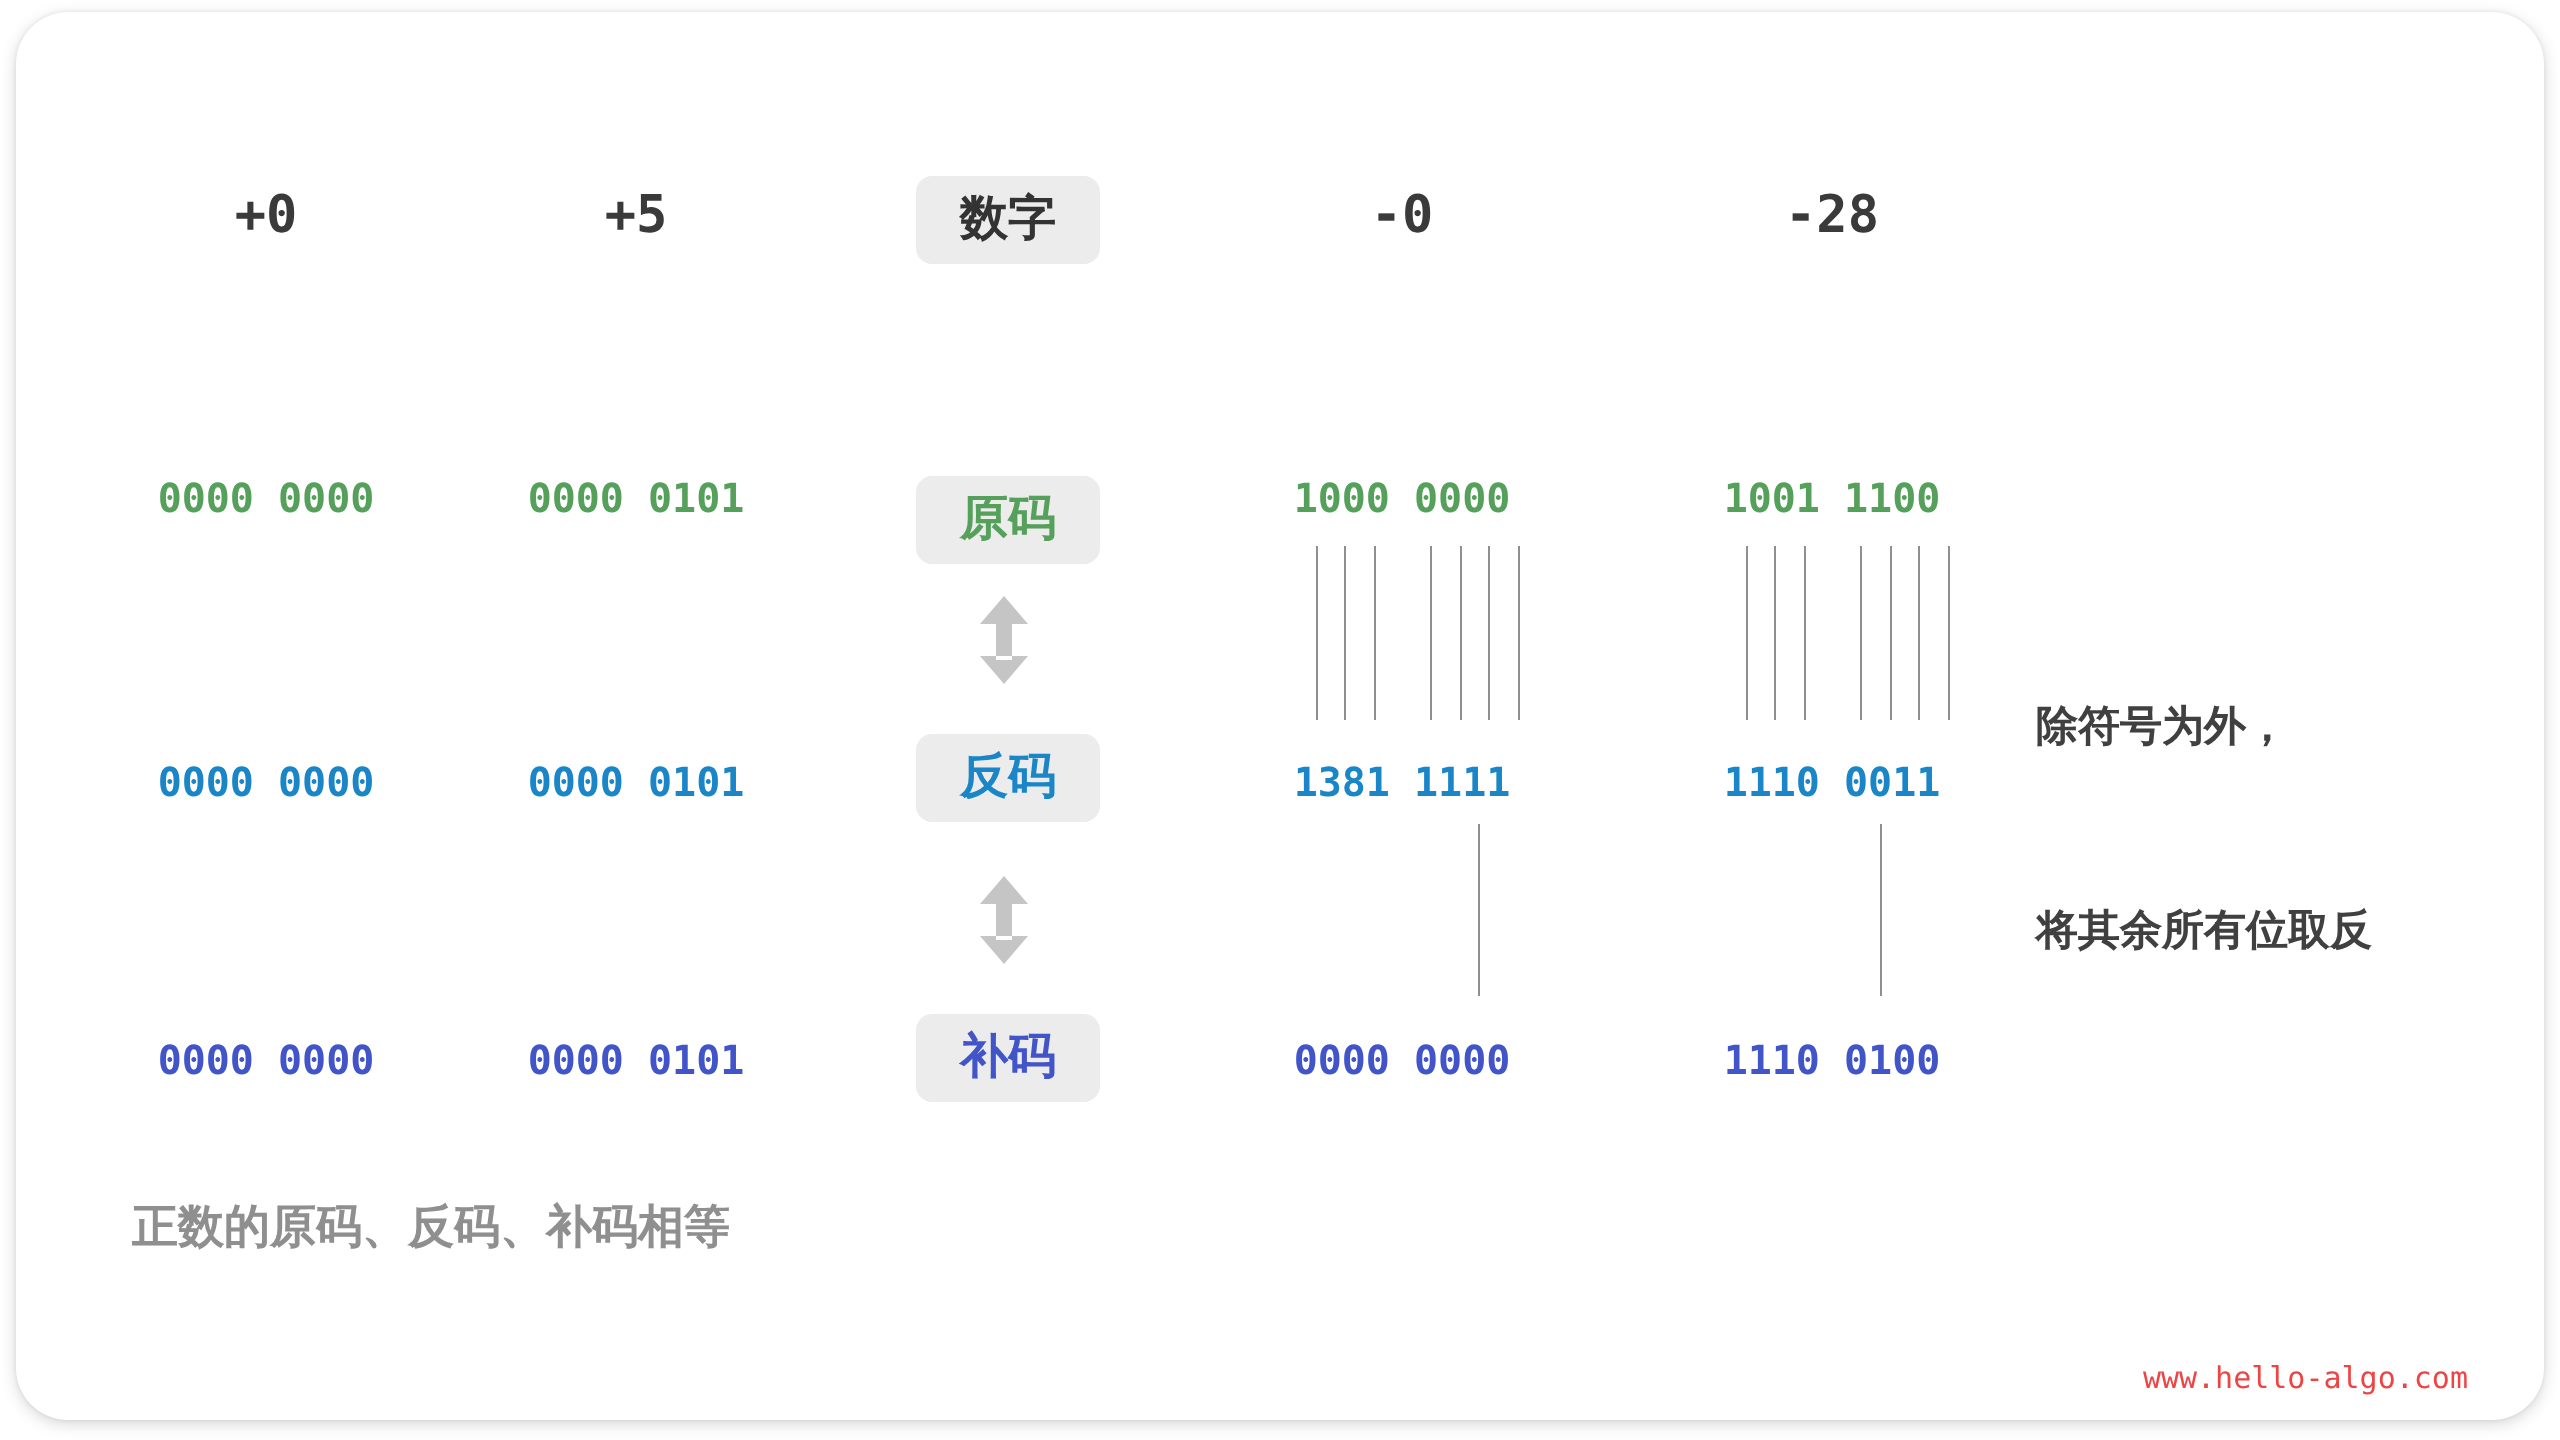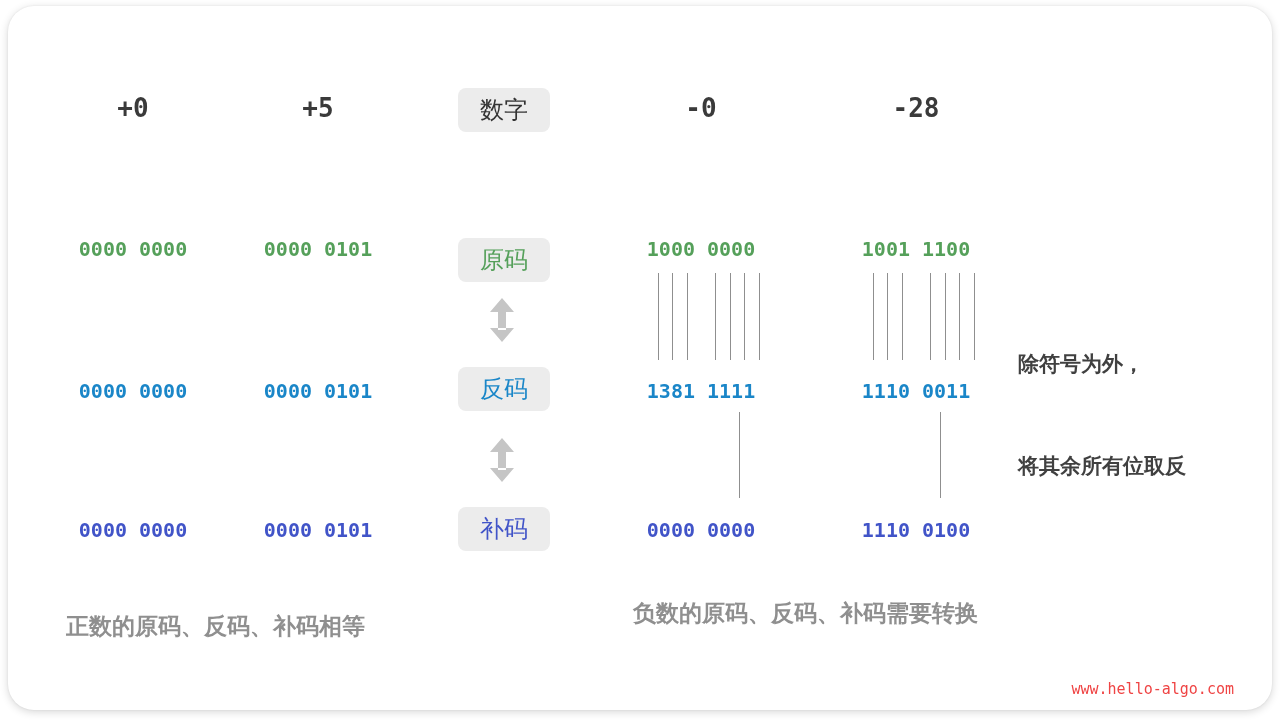--- a/index.html
+++ b/index.html
@@ -21,21 +21,21 @@
   .bin {
     position:absolute; width:140px; text-align:center;
     font-family:"DejaVu Sans Mono","Liberation Mono",monospace;
     font-size:20px; line-height:32px; font-weight:bold;
   }
   .c1 { left:55px; }  .c2 { left:240px; }  .c3 { left:623px; }  .c4 { left:838px; }
   .r1 { top:227px; }  .r2 { top:369px; }   .r3 { top:508px; }
   .badge {
     position:absolute; left:450px; width:92px; height:44px;
     background:#ececec; border-radius:8px; text-align:center;
-    font-weight:normal; font-size:24px; line-height:44px; color:#333333;
+    font-weight:bold; font-size:24px; line-height:44px; color:#333333;
   }
   .badge.bnum { top:82px; }
   .badge.b1 { top:220px;margin-top:12px; }
   .badge.b2 { top:361px; }
   .badge.b3 { top:501px; }
   .green  { color:#55a05a; }
   .blue   { color:#1a86c8; }
   .indigo { color:#4154c8; }
   .ticks { position:absolute; top:267px; width:140px; height:87px; }
   .ticks i { position:absolute; top:0; bottom:0; width:1px; background:#8f8f8f; }
@@ -48,21 +48,21 @@
   .note {
     position:absolute; left:1010px; font-weight:bold;
     font-size:21px; line-height:34px; color:#404040; white-space:pre;
   }
   .note-invert { top:273px; }
   .note-addone { top:430px; }
   .caption {
     position:absolute; top:592px; font-weight:bold;
     font-size:23px; line-height:30px; color:#8f8f8f; white-space:pre;
   }
-  .cap-pos { left:58px;margin-top:13px; }
+  .cap-pos { left:58px; }
   .cap-neg { left:625px; }
   .watermark {
     position:absolute; right:38px; top:674px;
     font-family:"DejaVu Sans Mono","Liberation Mono",monospace;
     font-size:15px; color:#ef4444;
   }
 </style>
 </head>
 <body>
 
@@ -127,18 +127,17 @@
     </div>
 
 
     <div class="bin indigo c1 r3">0000 0000</div>
     <div class="bin indigo c2 r3">0000 0101</div>
     <div class="badge b3 indigo">补码</div>
     <div class="bin indigo c3 r3">0000 0000</div>
     <div class="bin indigo c4 r3">1110 0100</div>
 
     <div class="caption cap-pos">正数的原码、反码、补码相等</div>
-    <div class="caption cap-neg">负数的原码、反码、补码需要转换</div>
 
     <div class="watermark">www.hello-algo.com</div>
 
   </div>
 </div>
 
 </body></html>

